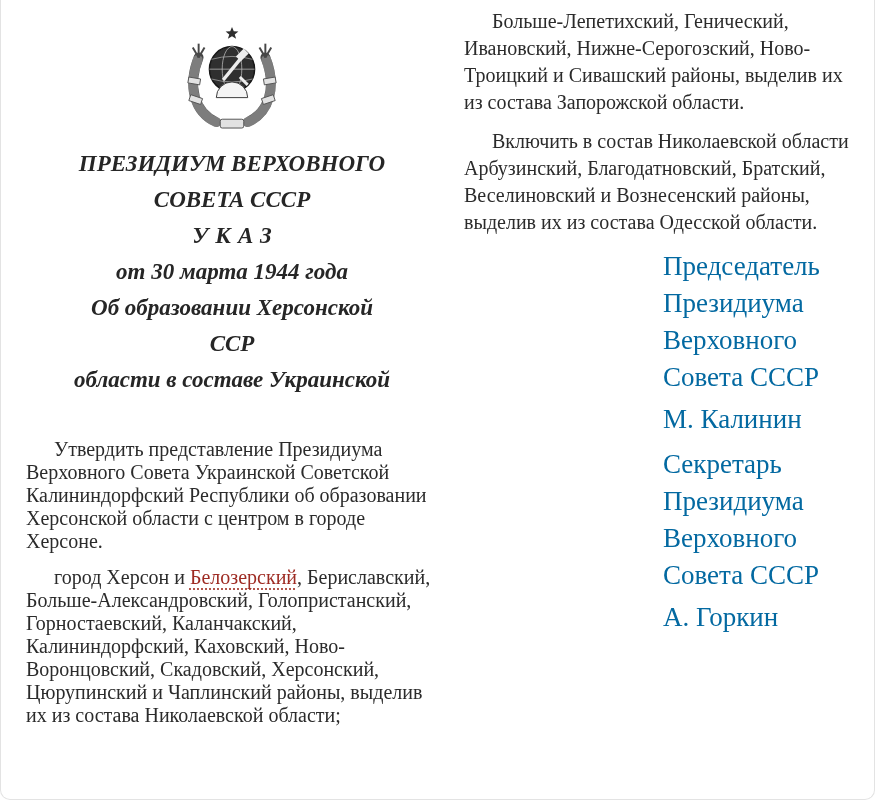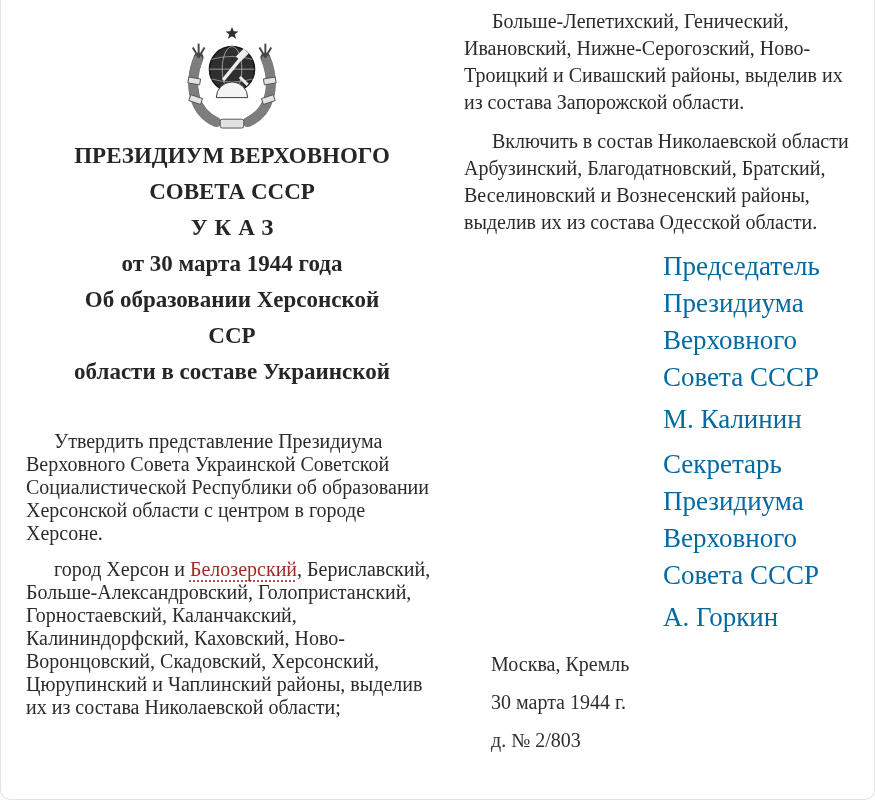--- a/index.html
+++ b/index.html
@@ -22,21 +22,21 @@
     width: 412px;
   }
   .col-right {
     position: absolute;
     left: 463px; top: 0;
     width: 400px;
     padding-top: 8px;
   }
   .emblem-wrap { text-align: center; padding-top: 26px; }
   .emblem-wrap svg { display: inline-block; }
-  .head { margin-top: 4px; }
+  .head { margin-top: 12px; font-style: italic; }
   .heading-line {
     text-align: center;
     font-weight: bold;
     font-size: 23px;
     line-height: 36px;
     color: #262626;
   }
   .doc-type { letter-spacing: 7px; padding-left: 7px; }
   .bp {
     margin: 13px 0 0 0;
@@ -123,21 +123,21 @@
     <div class="head">
       <div class="heading-line">ПРЕЗИДИУМ ВЕРХОВНОГО</div>
       <div class="heading-line">СОВЕТА СССР</div>
       <div class="heading-line doc-type">УКАЗ</div>
       <div class="heading-line">от 30 марта 1944 года</div>
       <div class="heading-line">Об образовании Херсонской</div>
       <div class="heading-line">ССР</div>
       <div class="heading-line">области в составе Украинской</div>
     </div>
 
-    <p class="bp first">Утвердить представление Президиума Верховного Совета Украинской Советской Социалистической Республики об образовании Херсонской области с центром в городе Херсоне.</p>
+    <p class="bp first">Утвердить представление Президиума Верховного Совета Украинской Советской Калининдорфский Республики об образовании Херсонской области с центром в городе Херсоне.</p>
 
 
     <p class="bp"><span>город Херсон и </span><a class="redlink">Белозерский</a><span>, Бериславский, Больше-Александровский, Голопристанский, Горностаевский, Каланчакский, Калининдорфский, Каховский, Ново-Воронцовский, Скадовский, Херсонский, Цюрупинский и Чаплинский районы, выделив их из состава Николаевской области;</span></p>
 
   </div>
 
   <div class="col-right">
 
     <p class="bp first-r">Больше-Лепетихский, Генический, Ивановский, Нижне-Серогозский, Ново-Троицкий и Сивашский районы, выделив их из состава Запорожской области.</p>
 
@@ -152,21 +152,16 @@
     </div>
 
     <div class="sig second">
       <div>Секретарь</div>
       <div>Президиума</div>
       <div>Верховного</div>
       <div>Совета СССР</div>
       <div class="sig-name">А. Горкин</div>
     </div>
 
-    <div class="footer">
-      <div class="footer-line">Москва, Кремль</div>
-      <div class="footer-line">30 марта 1944 г.</div>
-      <div class="footer-line">д. № 2/803</div>
-    </div>
 
   </div>
 
 </div>
 
 </body></html>

